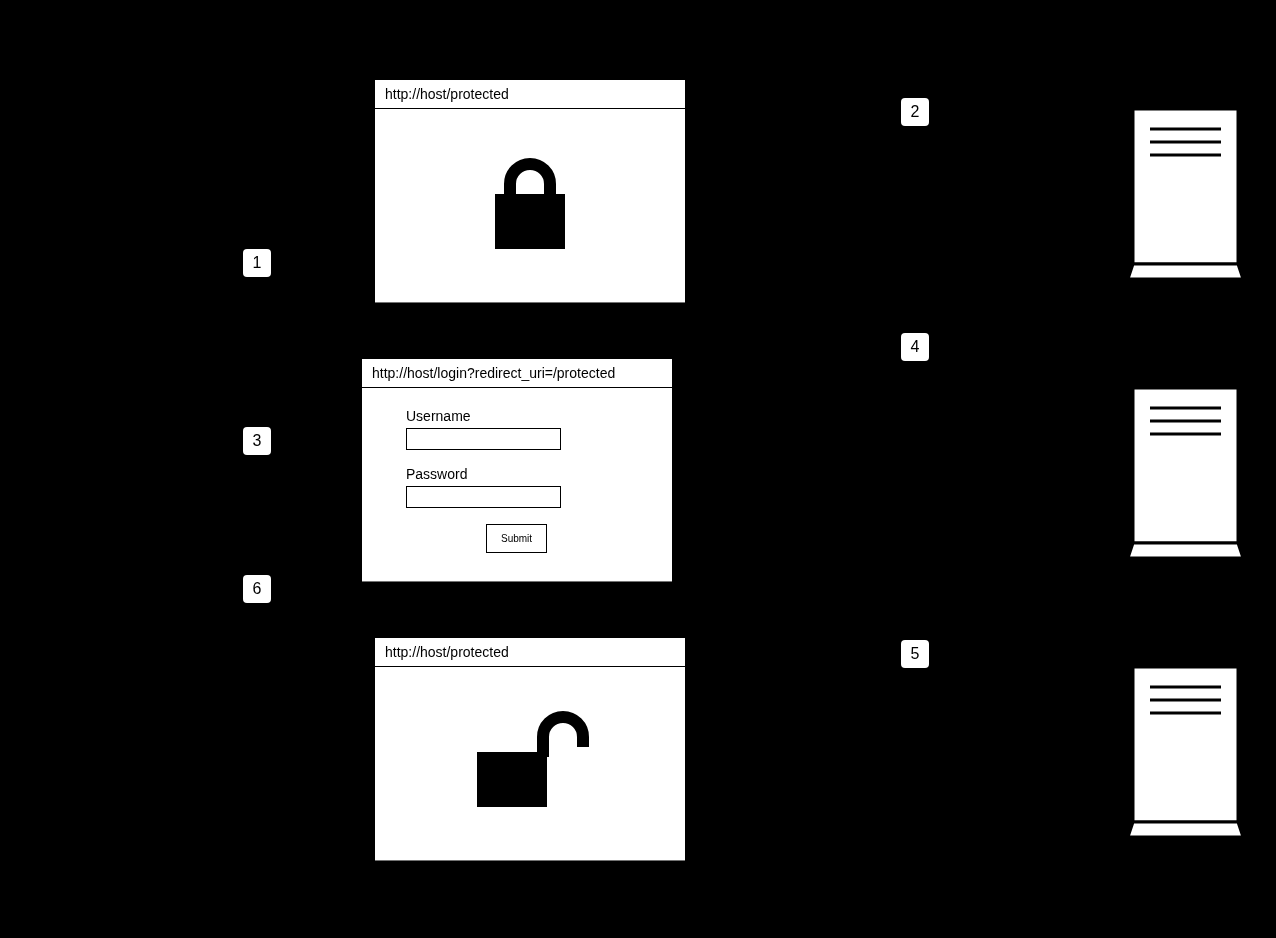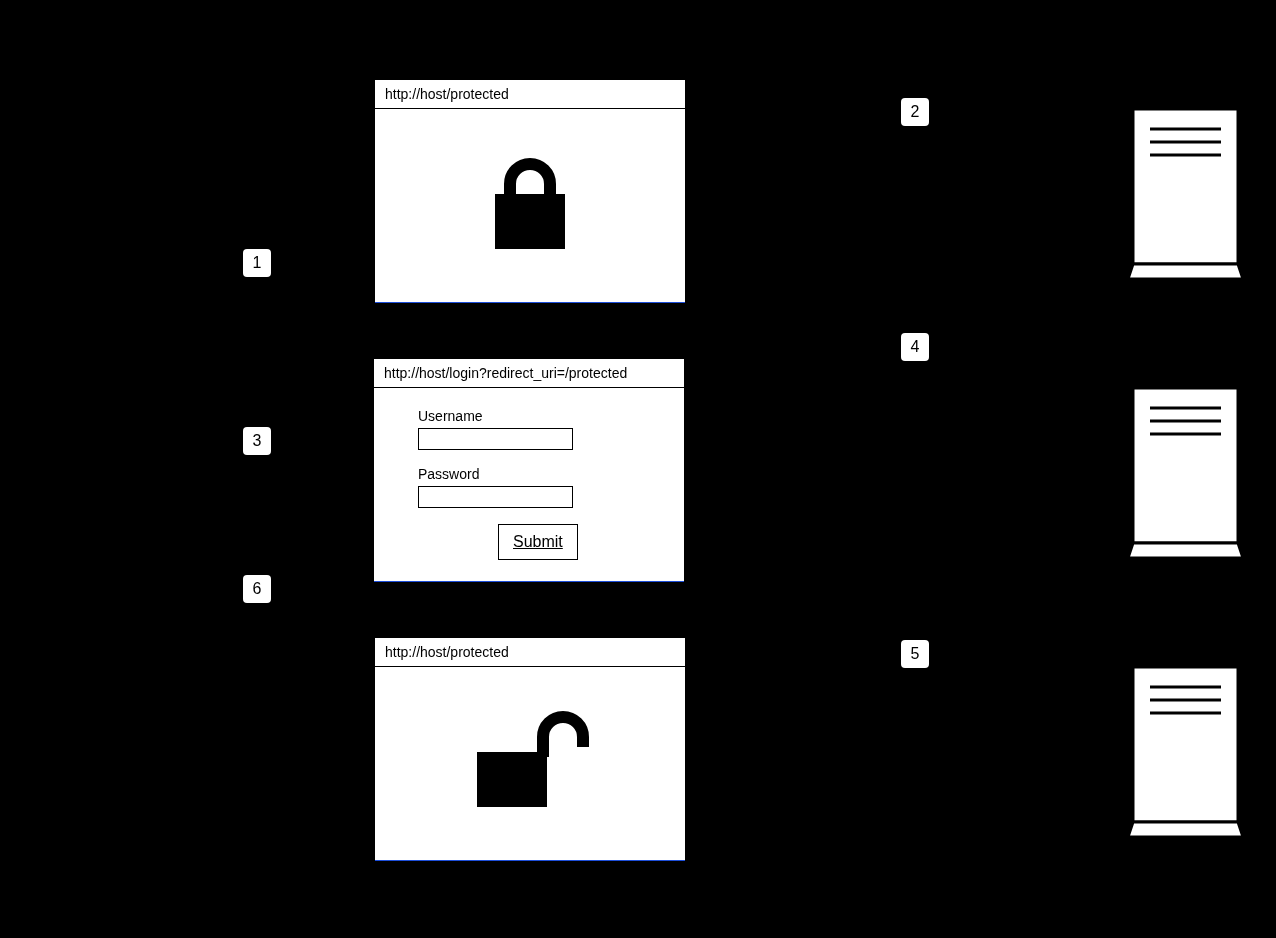--- a/index.html
+++ b/index.html
@@ -5,21 +5,21 @@
     * { margin: 0; padding: 0; box-sizing: border-box; }
     body {
       background: #000;
       width: 1276px;
       height: 938px;
       position: relative;
       font-family: Arial, Helvetica, sans-serif;
     }
     .browser {
       position: absolute;
-      background: #1d4ed8;
+      background: #737373;
       border: 2px solid #000;
     }
     .browser-url {
       border-bottom: 1px solid #000;
       padding: 6px 10px;
       font-size: 14px;
       background: #fff;
     }
     .browser-content {
       position: relative;
@@ -44,23 +44,22 @@
       width: 155px;
       height: 22px;
       border: 1px solid #000;
       margin-bottom: 16px;
       display: block;
     }
     .form-button {
       border: 1px solid #000;
       background: #fff;
       padding: 8px 14px;
-      font-size: 16px;
+      font-size: 10px;
       margin-left: 80px;
-      text-decoration: underline;
     }
     .server {
       position: absolute;
     }
     .step-badge {
       position: absolute;
       width: 28px;
       height: 28px;
       background: #fff;
       border-radius: 4px;
@@ -79,21 +78,21 @@
   <div class="browser-content">
     <span class="lock-icon">
       <svg width="90" height="100" viewBox="0 0 90 100">
         <path d="M 25 40 L 25 30 A 20 20 0 0 1 65 30 L 65 40" fill="none" stroke="#000" stroke-width="12"></path>
         <rect x="10" y="40" width="70" height="55" fill="#000"></rect>
       </svg>
     </span>
   </div>
 </div>
 
-<div class="browser" style="left:372px; top:357px; width:314px; height:227px;">
+<div class="browser" style="left:360px; top:357px; width:314px; height:227px;">
   <div class="browser-url">http://host/login?redirect_uri=/protected</div>
   <div class="browser-content">
     <div class="login-form">
       <label class="form-label">Username</label>
       <input class="form-input" type="text" style="">
       <label class="form-label">Password</label>
       <input class="form-input" type="password" style="">
       <button class="form-button">Submit</button>
     </div>
   </div>

